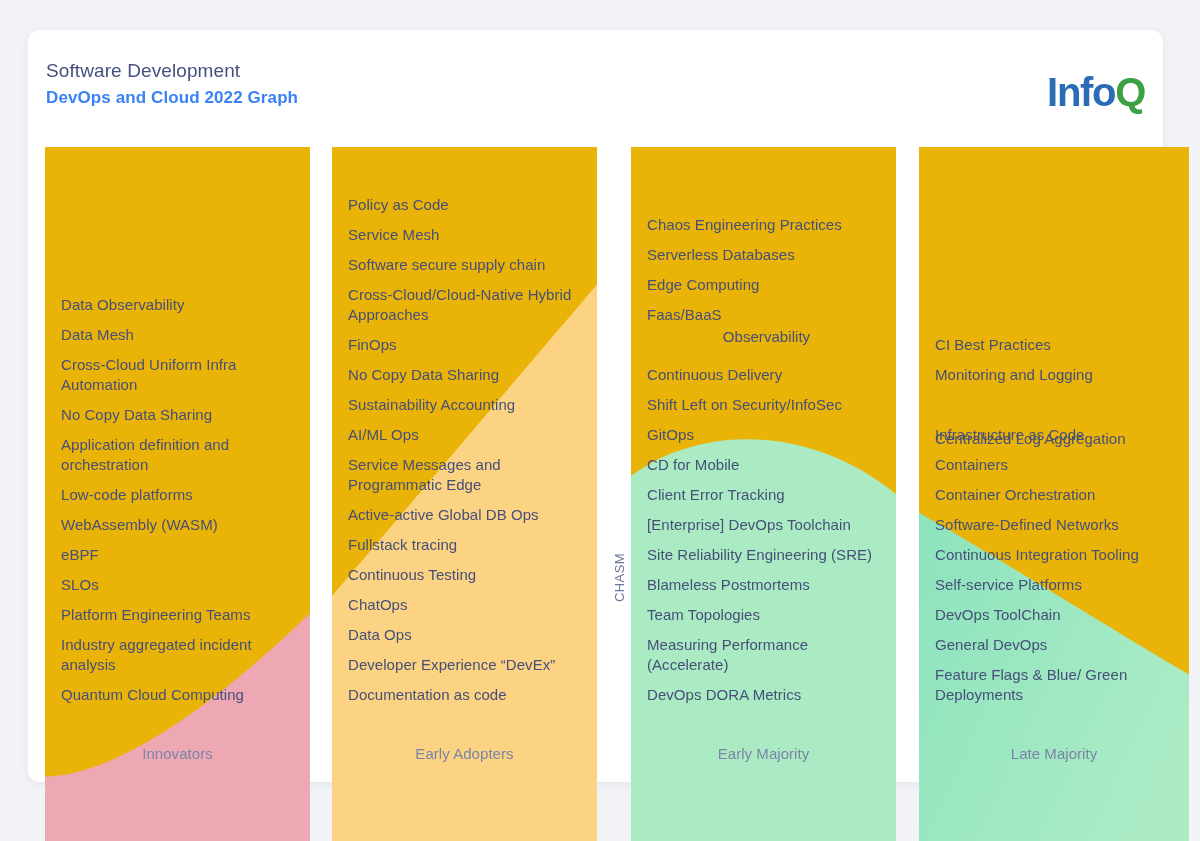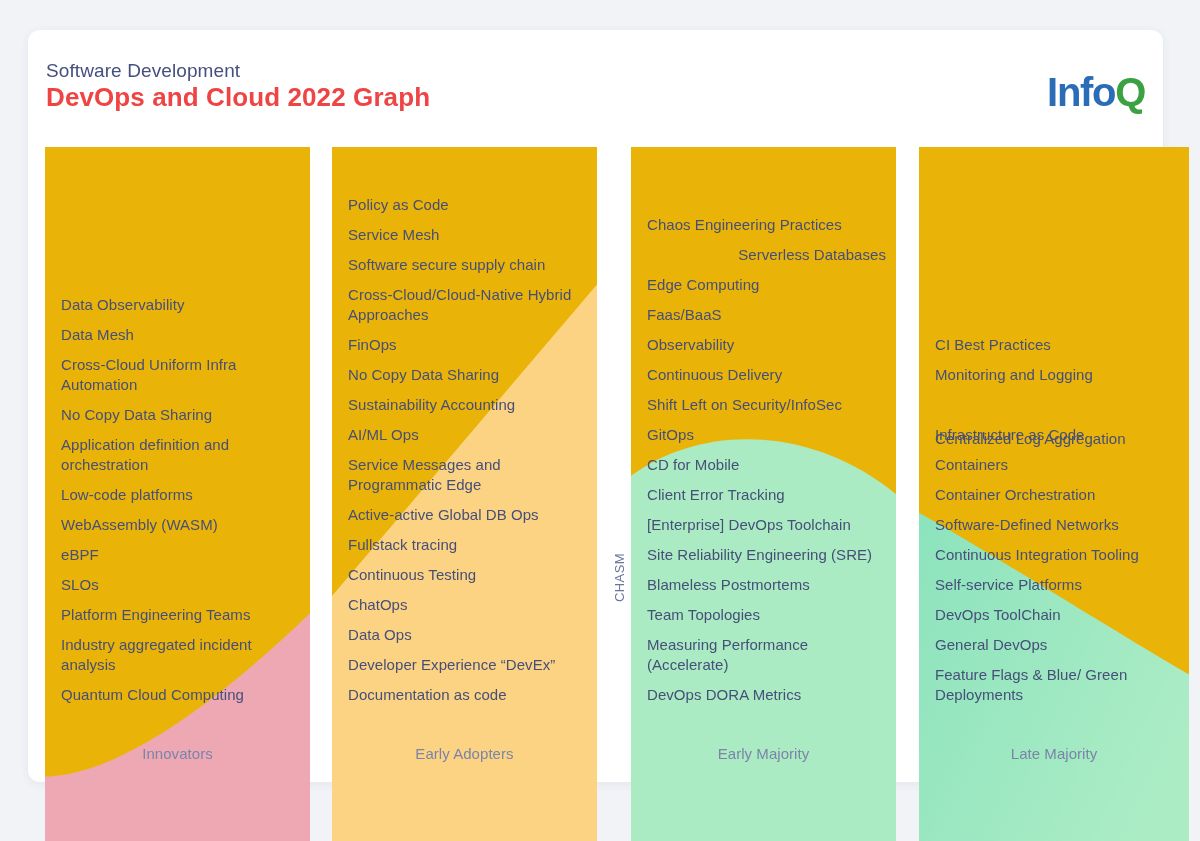--- a/index.html
+++ b/index.html
@@ -41,22 +41,22 @@
     width: 1100px;
   }
   .title-line1 {
     font-size: 19px;
     color: #45507e;
     letter-spacing: 0.1px;
     line-height: 26px;
     font-weight: 400;
   }
   .title-line2 {
-    font-size: 26px;
-    color: #ef4444;
+    font-size: 17px;
+    color: #3b82f6;
     font-weight: 700;
     line-height: 27px;
     letter-spacing: 0.1px;
   }
   .subtitle {
     margin-top: 6px;
     font-size: 15px;
     color: #5a6485;
     line-height: 20px;
     letter-spacing: 0.05px;
@@ -220,24 +220,24 @@
             <div class="item" style="top: 538px;">Documentation as code</div>
           </div>
       </div>
 
       <div class="col col-2">
         <svg class="wave" viewBox="0 0 265 586" preserveAspectRatio="none">
           <path d="M0,586 L0,268 C70,226 180,226 265,283 L265,586 Z" fill="#abebc4"></path>
         </svg>
         <div class="items">
             <div class="item" style="top: 68px;">Chaos Engineering Practices</div>
-            <div class="item" style="top: 98px; text-align: right;">Serverless Databases</div>
+            <div class="item" style="top: 98px;">Serverless Databases</div>
             <div class="item" style="top: 128px;">Edge Computing</div>
             <div class="item" style="top: 158px;">Faas/BaaS</div>
-            <div class="item" style="top: 188px;">Observability</div>
+            <div class="item" style="top: 180px; text-align: center;">Observability</div>
             <div class="item" style="top: 218px;">Continuous Delivery</div>
             <div class="item" style="top: 248px;">Shift Left on Security/InfoSec</div>
             <div class="item" style="top: 278px;">GitOps</div>
             <div class="item" style="top: 308px;">CD for Mobile</div>
             <div class="item" style="top: 338px;">Client Error Tracking</div>
             <div class="item" style="top: 368px;">[Enterprise] DevOps Toolchain</div>
             <div class="item" style="top: 398px;">Site Reliability Engineering (SRE)</div>
             <div class="item" style="top: 428px;">Blameless Postmortems</div>
             <div class="item" style="top: 458px;">Team Topologies</div>
             <div class="item" style="top: 488px;">Measuring Performance (Accelerate)</div>

